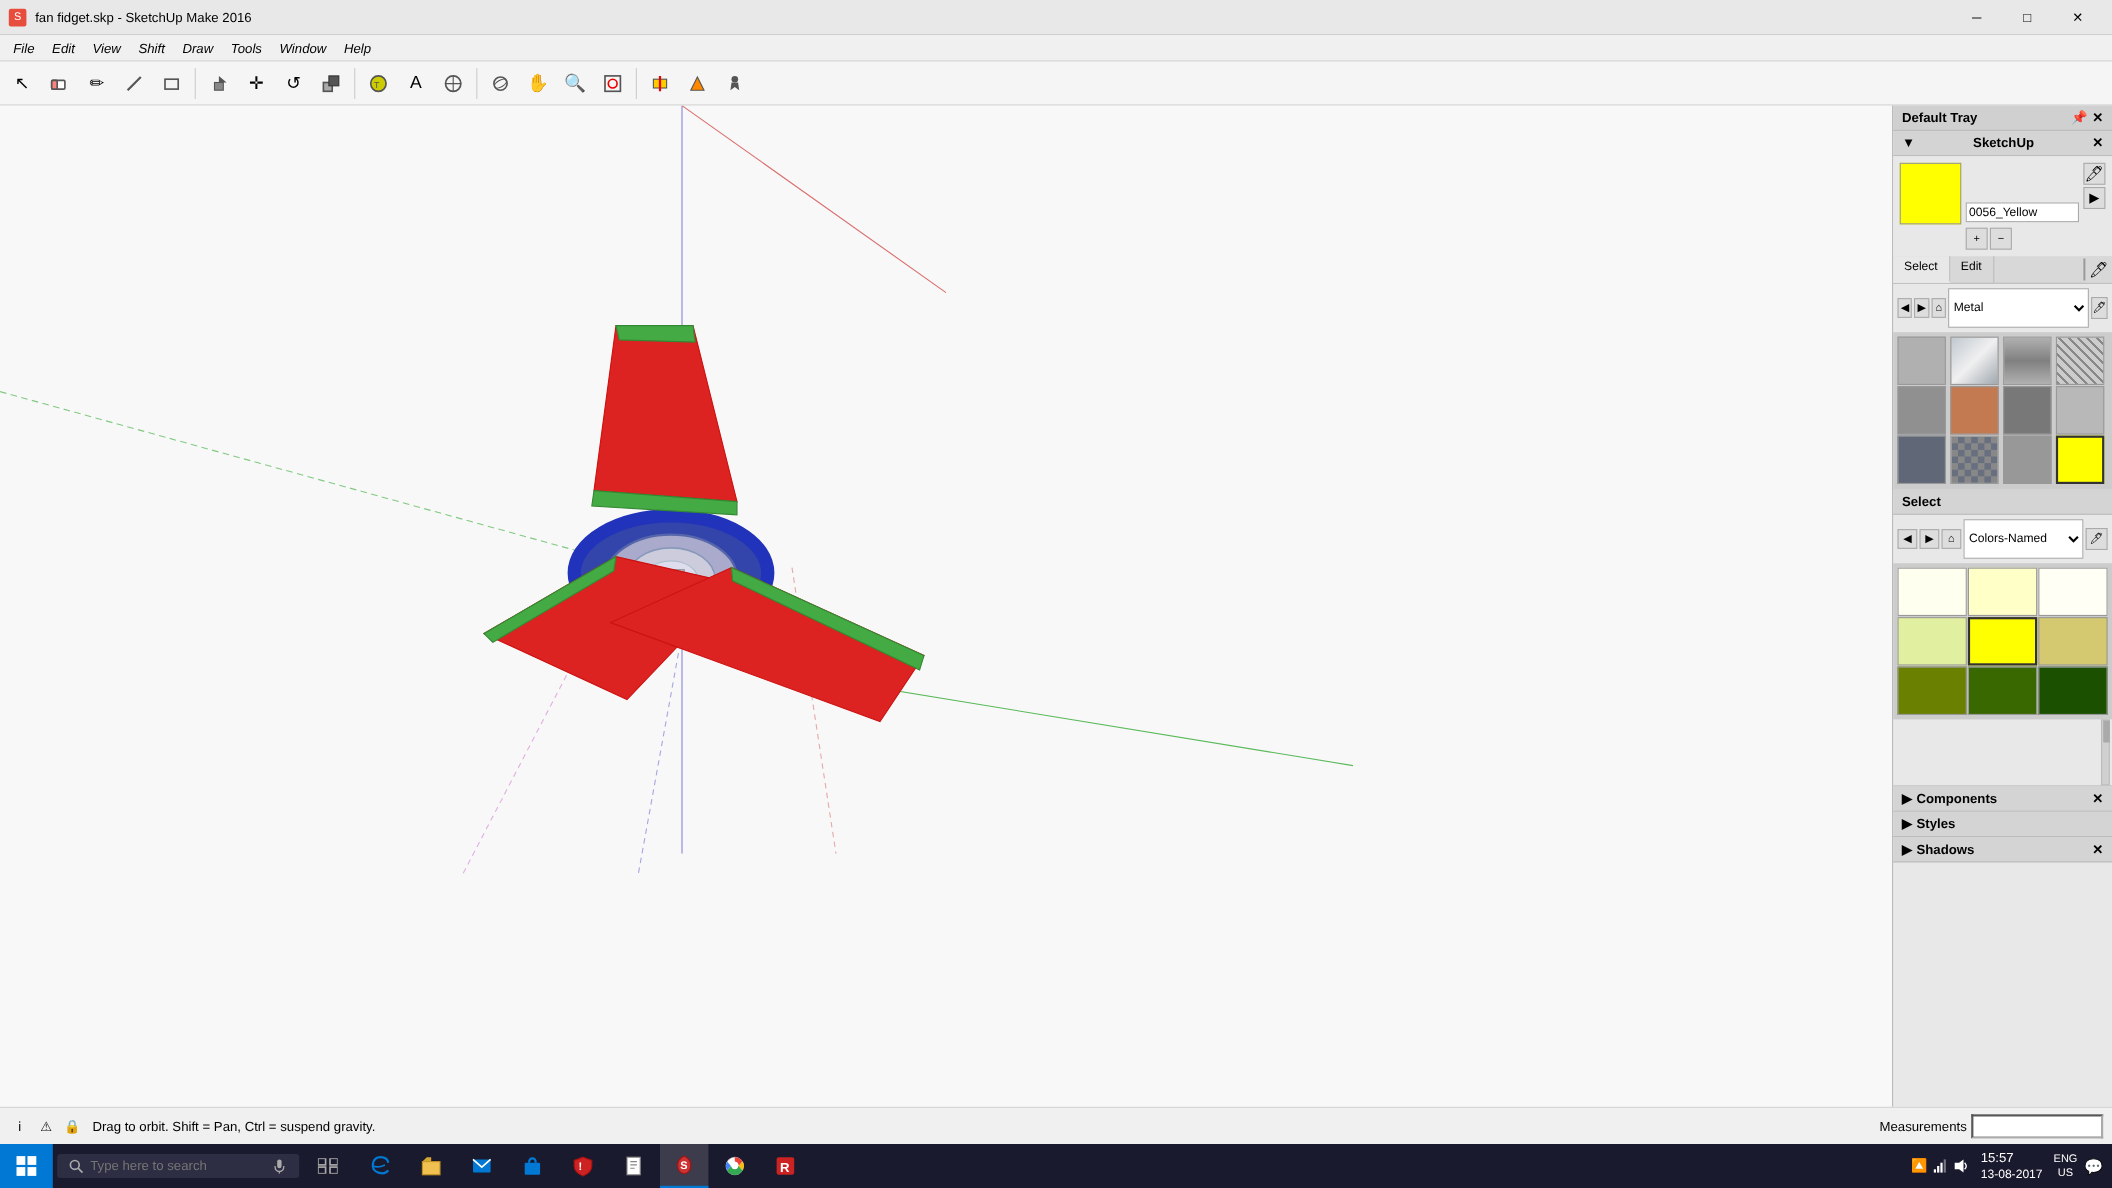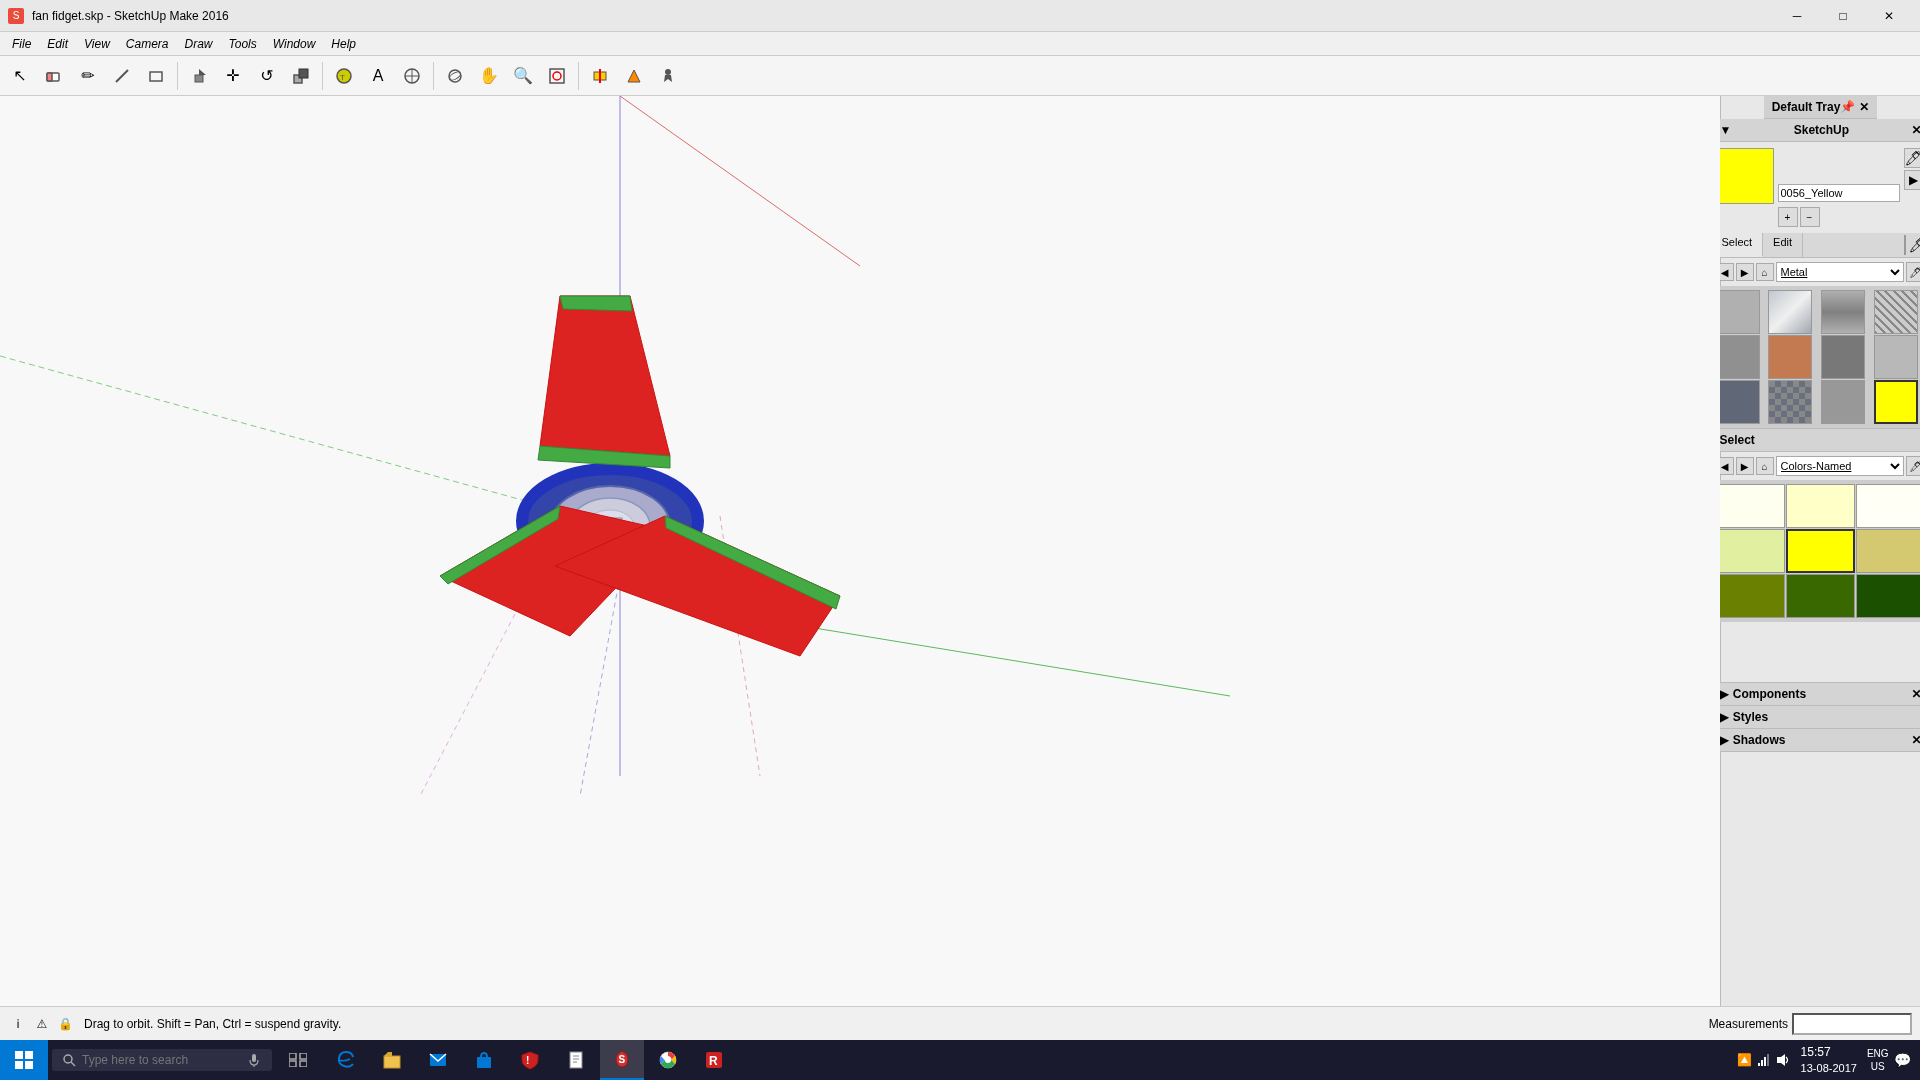--- a/index.html
+++ b/index.html
@@ -42,21 +42,21 @@
     }
 
     
     #canvas-area {
       flex: 1; background: #f8f8f8; position: relative; overflow: hidden;
     }
 
     
     #right-panel {
       width: 200px; background: #e8e8e8; border-left: 1px solid #bbb;
-      display: flex; flex-direction: column; align-items: center;
+      display: flex; flex-direction: column;
     }
 
     .panel-header {
       background: #d4d4d4; padding: 4px 8px;
       display: flex; align-items: center; justify-content: space-between;
       border-bottom: 1px solid #bbb; font-size: 12px; font-weight: bold;
       cursor: pointer;
     }
 
     
@@ -75,21 +75,21 @@
     .mat-action-btn { width: 20px; height: 20px; background: #ddd; border: 1px solid #aaa; cursor: pointer; display: flex; align-items: center; justify-content: center; font-size: 10px; }
 
     .materials-tabs {
       display: flex; border-bottom: 1px solid #bbb; background: #d8d8d8;
     }
     .mat-tab { padding: 3px 10px; cursor: pointer; font-size: 11px; border-right: 1px solid #bbb; }
     .mat-tab.active { background: #e8e8e8; border-bottom: 2px solid #e8e8e8; }
 
     .mat-controls { display: flex; align-items: center; padding: 4px; gap: 2px; }
     .mat-ctrl-btn { width: 18px; height: 18px; background: #ddd; border: 1px solid #aaa; cursor: pointer; display: flex; align-items: center; justify-content: center; font-size: 10px; }
-    .mat-dropdown { flex: 1; height: 20px; font-size: 11px; border: 1px solid #aaa; background: white; text-decoration: underline; }
+    .mat-dropdown { flex: 1; height: 36px; font-size: 11px; border: 1px solid #aaa; background: white; }
     .mat-sample-btn { width: 20px; height: 20px; background: #ddd; border: 1px solid #aaa; cursor: pointer; font-size: 10px; }
 
     .mat-grid {
       display: grid; grid-template-columns: repeat(4, 1fr); gap: 1px; padding: 4px; background: #ccc;
     }
     .mat-swatch {
       width: 44px; height: 44px; border: 1px solid #999; cursor: pointer;
     }
 
     
@@ -166,21 +166,21 @@
     <div class="win-btn">─</div>
     <div class="win-btn">□</div>
     <div class="win-btn close">✕</div>
   </div>
 </div>
 
 <div id="menubar">
 <span class="menu-item">File</span>
     <span class="menu-item">Edit</span>
     <span class="menu-item">View</span>
-    <span class="menu-item">Camera</span>
+    <span class="menu-item">Shift</span>
     <span class="menu-item">Draw</span>
     <span class="menu-item">Tools</span>
     <span class="menu-item">Window</span>
     <span class="menu-item">Help</span>
   </div>
 
 <div id="toolbar">
   <div class="tb-btn" title="Select">↖</div>
   <div class="tb-btn" title="Eraser">
     <svg width="18" height="18" viewBox="0 0 18 18">

